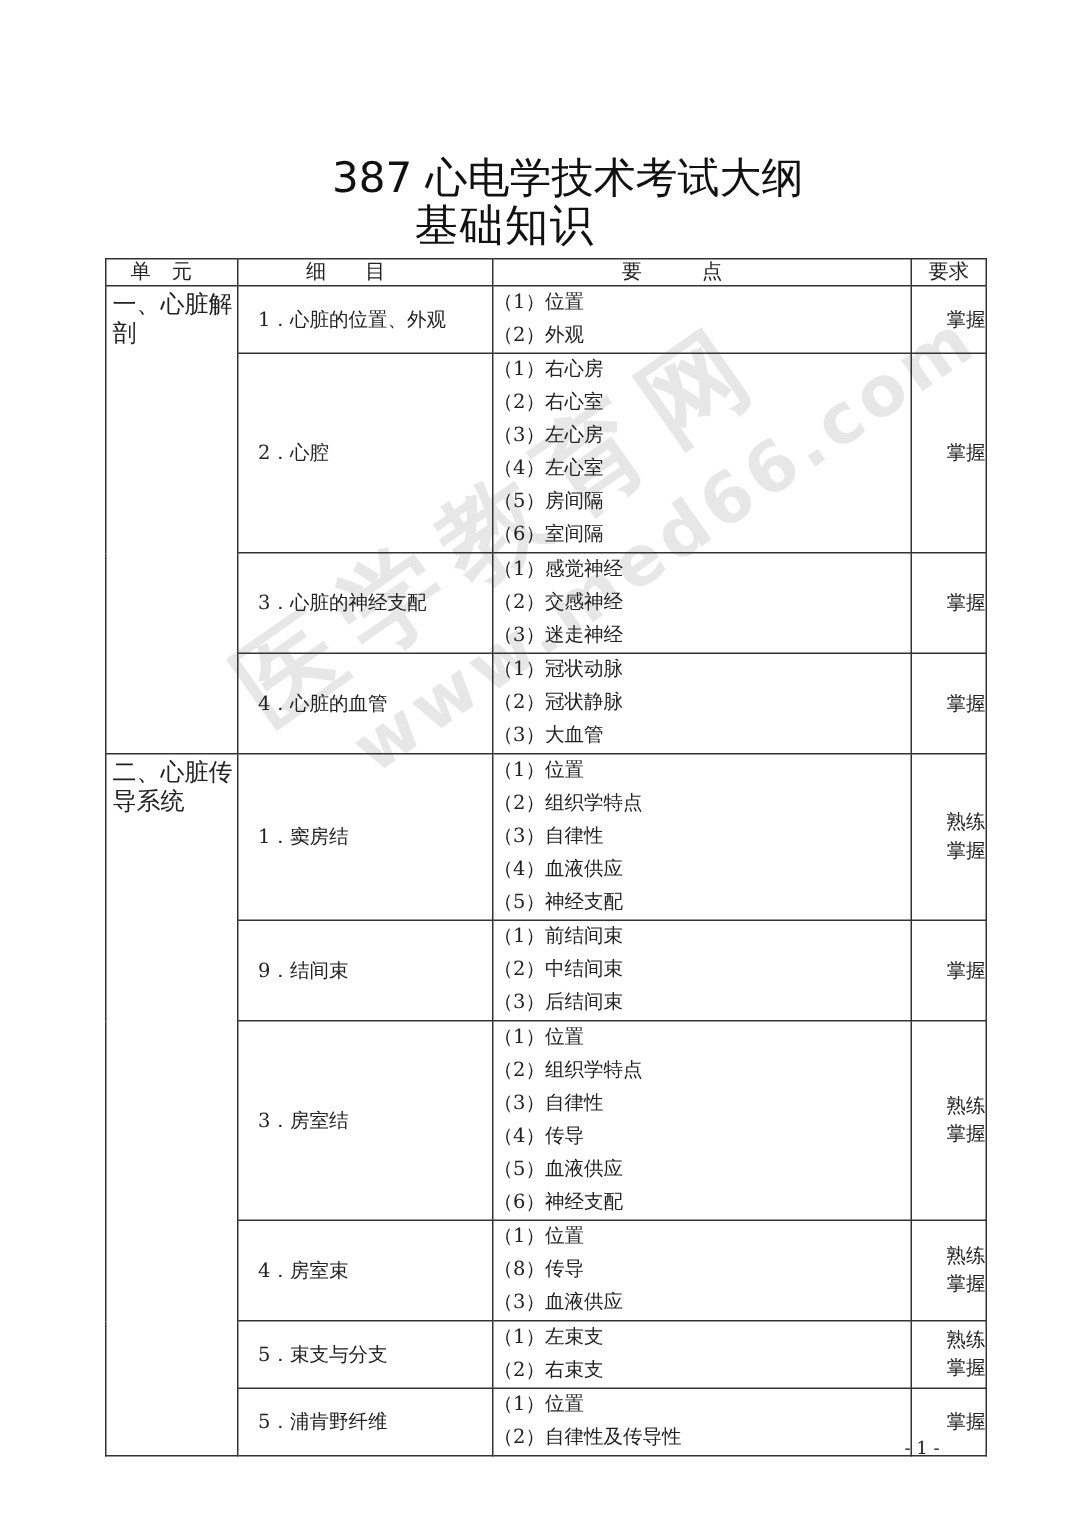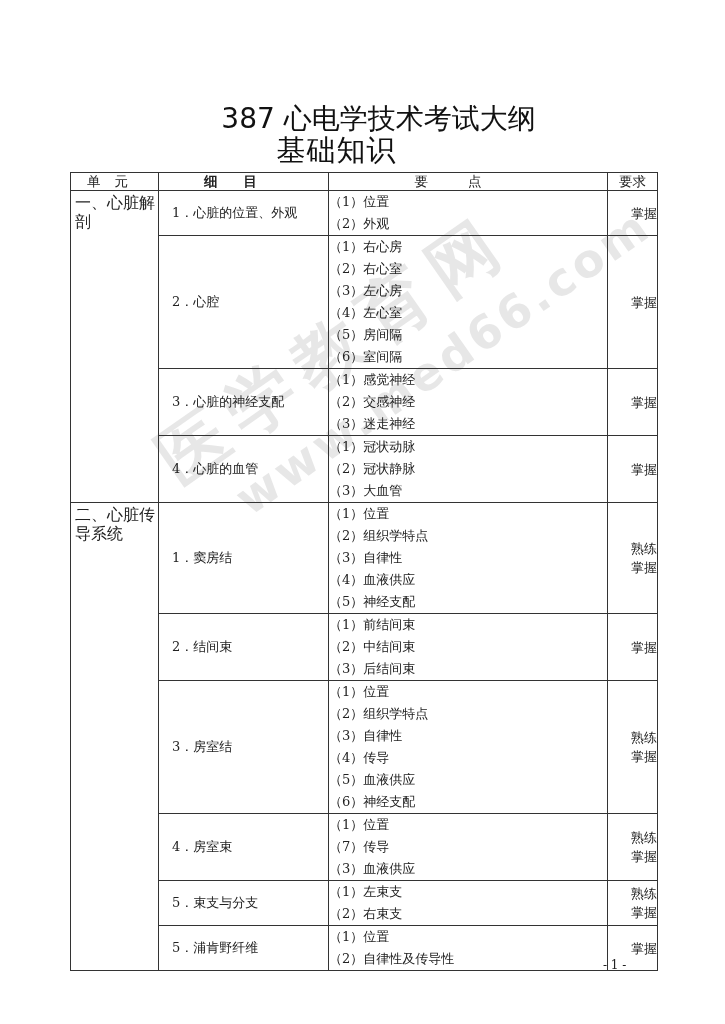--- a/index.html
+++ b/index.html
@@ -7,21 +7,21 @@
       font-family: "DejaVu Serif", "Liberation Serif", serif; color: #222; }
     .title1 { position: absolute; top: 100px; left: 16px; width: 725px; text-align: center;
       font-family: "DejaVu Sans", "Liberation Sans", sans-serif; font-size: 28px; color: #111; letter-spacing: 0px; }
     .title2 { position: absolute; top: 131px; left: 0; width: 673px; text-align: center;
       font-family: "DejaVu Sans", "Liberation Sans", sans-serif; font-size: 29px; color: #111; letter-spacing: 1px; }
     table { position: absolute; top: 172px; left: 70px; border-collapse: collapse;
       width: 587px; table-layout: fixed; font-size: 13px; }
     td, th { border: 1px solid #333; padding: 0; vertical-align: middle; margin-top: 18px; }
     th { font-weight: normal; height: 17px; line-height: 17px; font-size: 13.5px; text-align: center; }
     th.c1 { letter-spacing: 14px; }
-    th.c2 { letter-spacing: 26px; font-weight: bold; }
+    th.c2 { letter-spacing: 26px; }
     th.c3 { letter-spacing: 40px; }
     .unit { vertical-align: top; padding: 2px 0 0 4px; line-height: 19px; font-size: 16px; }
     .detail { padding-left: 13px; }
     .points { }
     .pt { height: 22px; line-height: 22px; white-space: nowrap; }
     .req { text-align: right; line-height: 19px; }
     .pagenum { position: absolute; top: 958px; left: 603px; font-size: 12px; font-family: "DejaVu Serif", serif; }
     .watermark { position: absolute; left: 140px; top: 430px; transform: rotate(-35deg);
       transform-origin: left top; pointer-events: none; color: rgba(120,120,120,0.18);
       font-family: "DejaVu Sans", sans-serif; }
@@ -100,21 +100,21 @@
         <td class="points">
           <div class="pt">（1）位置</div>
           <div class="pt">（2）组织学特点</div>
           <div class="pt">（3）自律性</div>
           <div class="pt">（4）血液供应</div>
           <div class="pt">（5）神经支配</div>
         </td>
         <td class="req"><span style="display: inline-block; width: 28px; word-break: break-all;">熟练掌握</span></td>
       </tr>
       <tr>
-        <td class="detail">2．结间束</td>
+        <td class="detail">9．结间束</td>
         <td class="points">
           <div class="pt">（1）前结间束</div>
           <div class="pt">（2）中结间束</div>
           <div class="pt">（3）后结间束</div>
         </td>
         <td class="req">掌握</td>
       </tr>
       <tr>
         <td class="detail">3．房室结</td>
         <td class="points">
@@ -124,21 +124,21 @@
           <div class="pt">（4）传导</div>
           <div class="pt">（5）血液供应</div>
           <div class="pt">（6）神经支配</div>
         </td>
         <td class="req"><span style="display: inline-block; width: 28px; word-break: break-all;">熟练掌握</span></td>
       </tr>
       <tr>
         <td class="detail">4．房室束</td>
         <td class="points">
           <div class="pt">（1）位置</div>
-          <div class="pt">（7）传导</div>
+          <div class="pt">（8）传导</div>
           <div class="pt">（3）血液供应</div>
         </td>
         <td class="req"><span style="display: inline-block; width: 28px; word-break: break-all;">熟练掌握</span></td>
       </tr>
       <tr>
         <td class="detail">5．束支与分支</td>
         <td class="points">
           <div class="pt">（1）左束支</div>
           <div class="pt">（2）右束支</div>
         </td>

